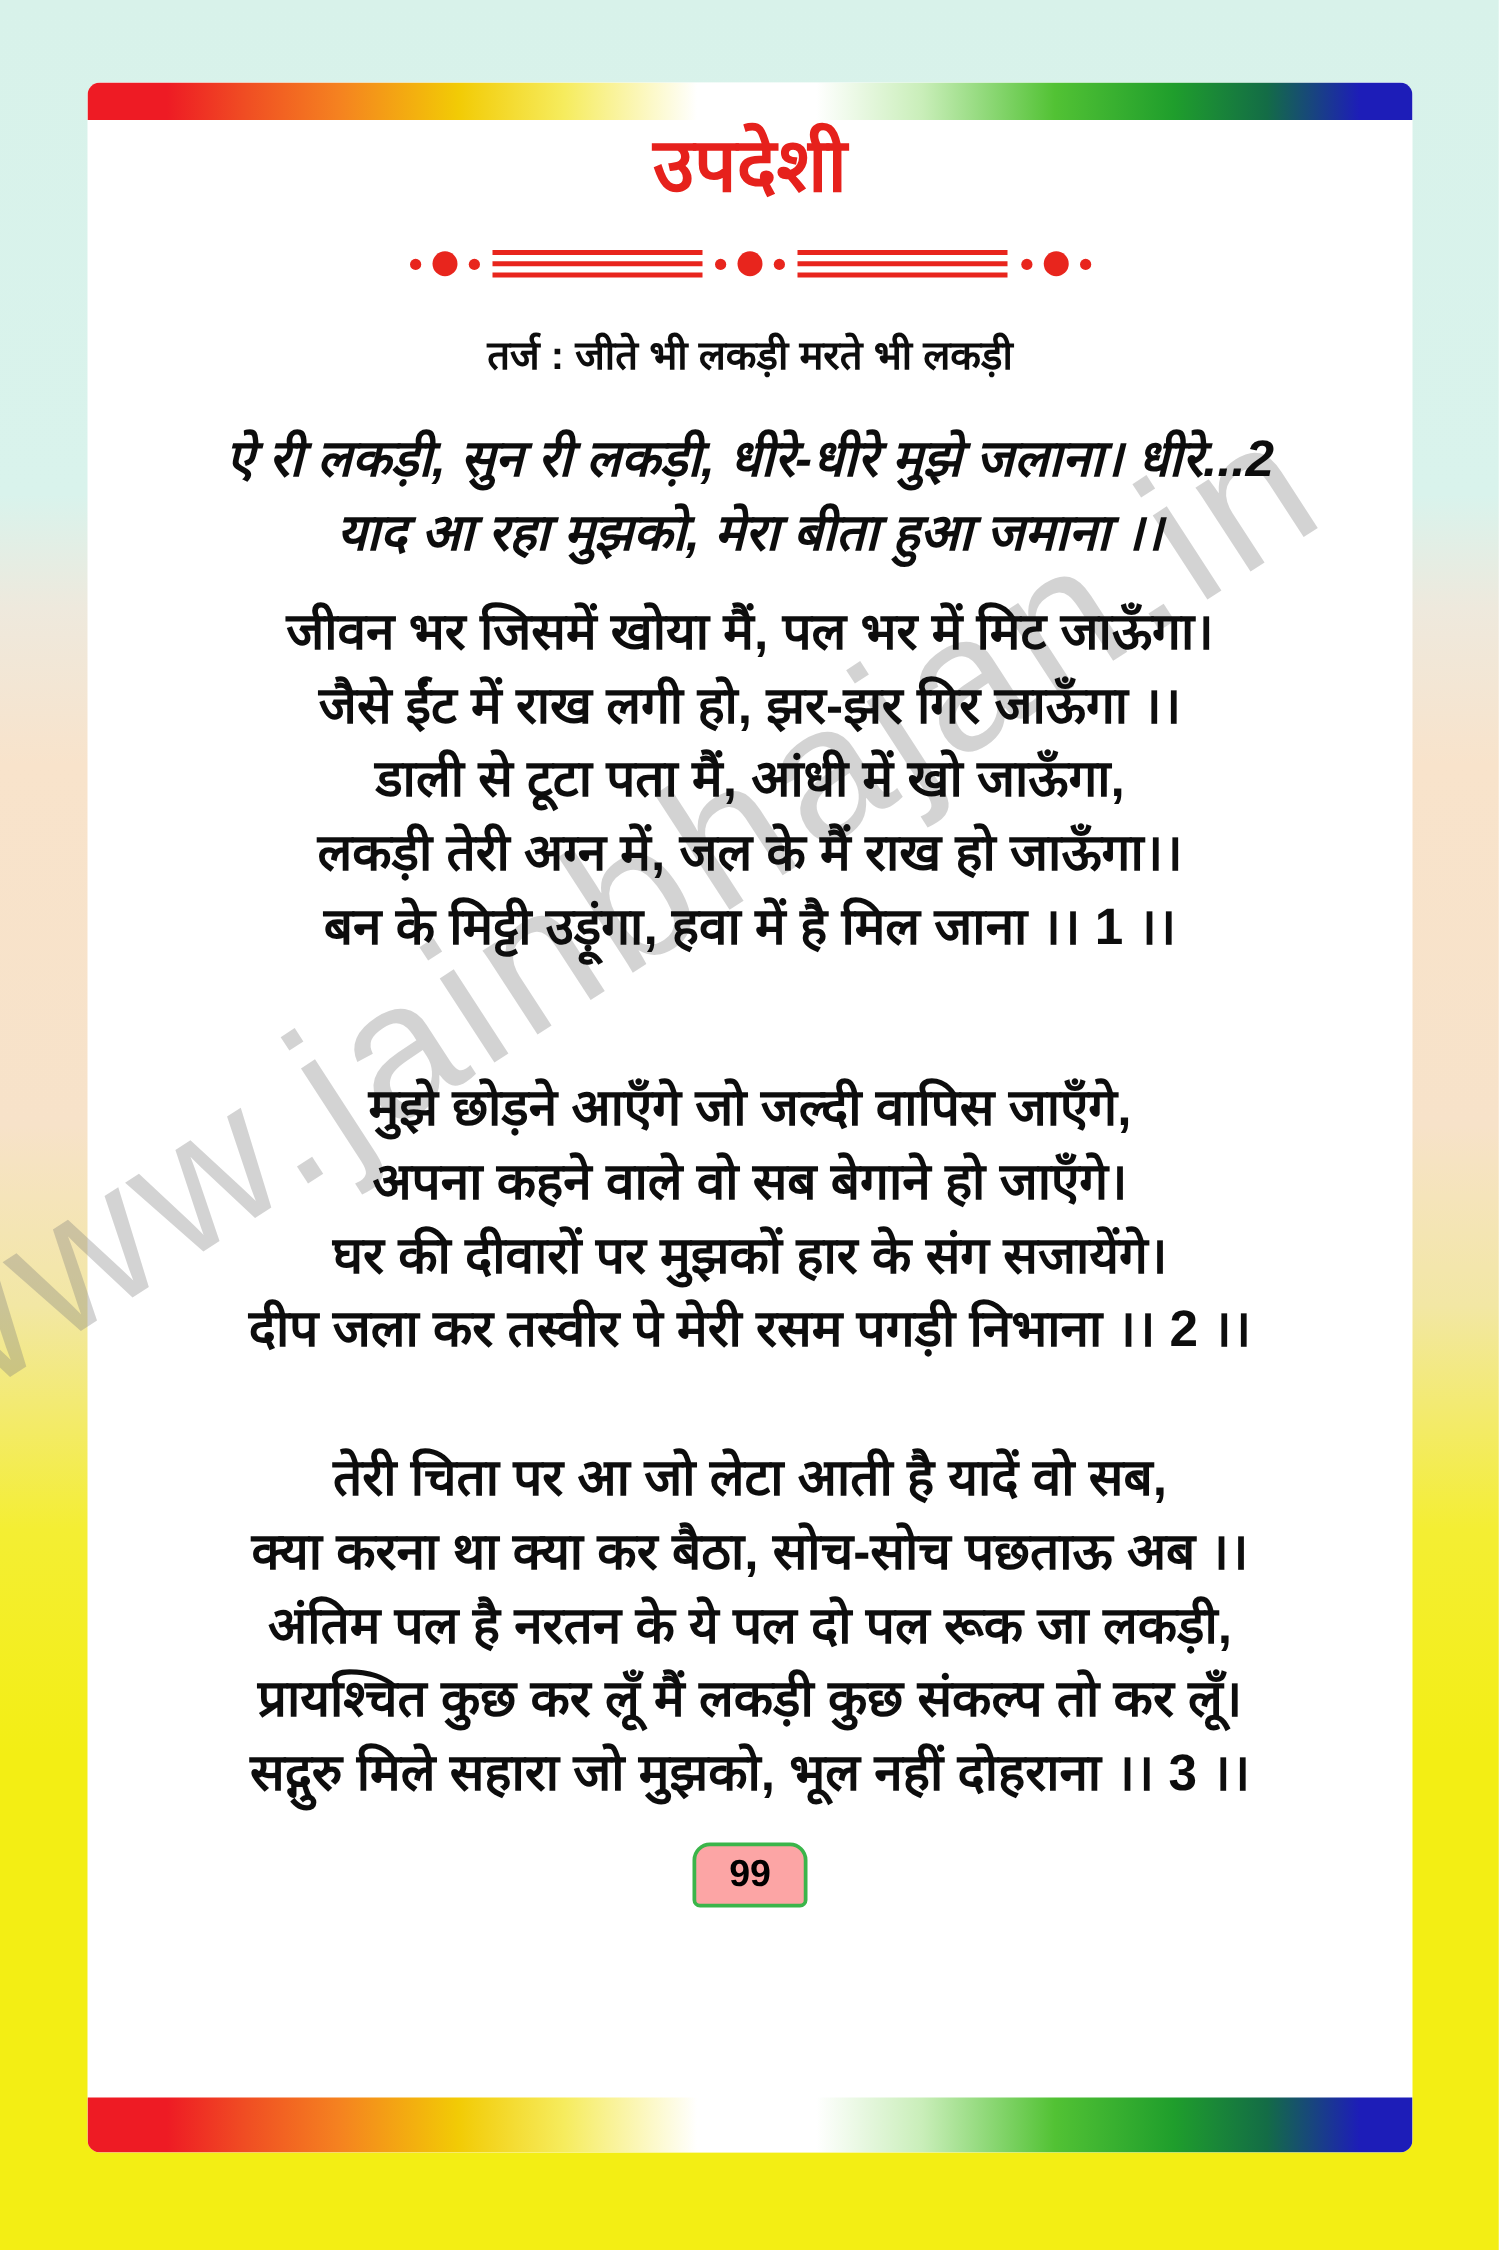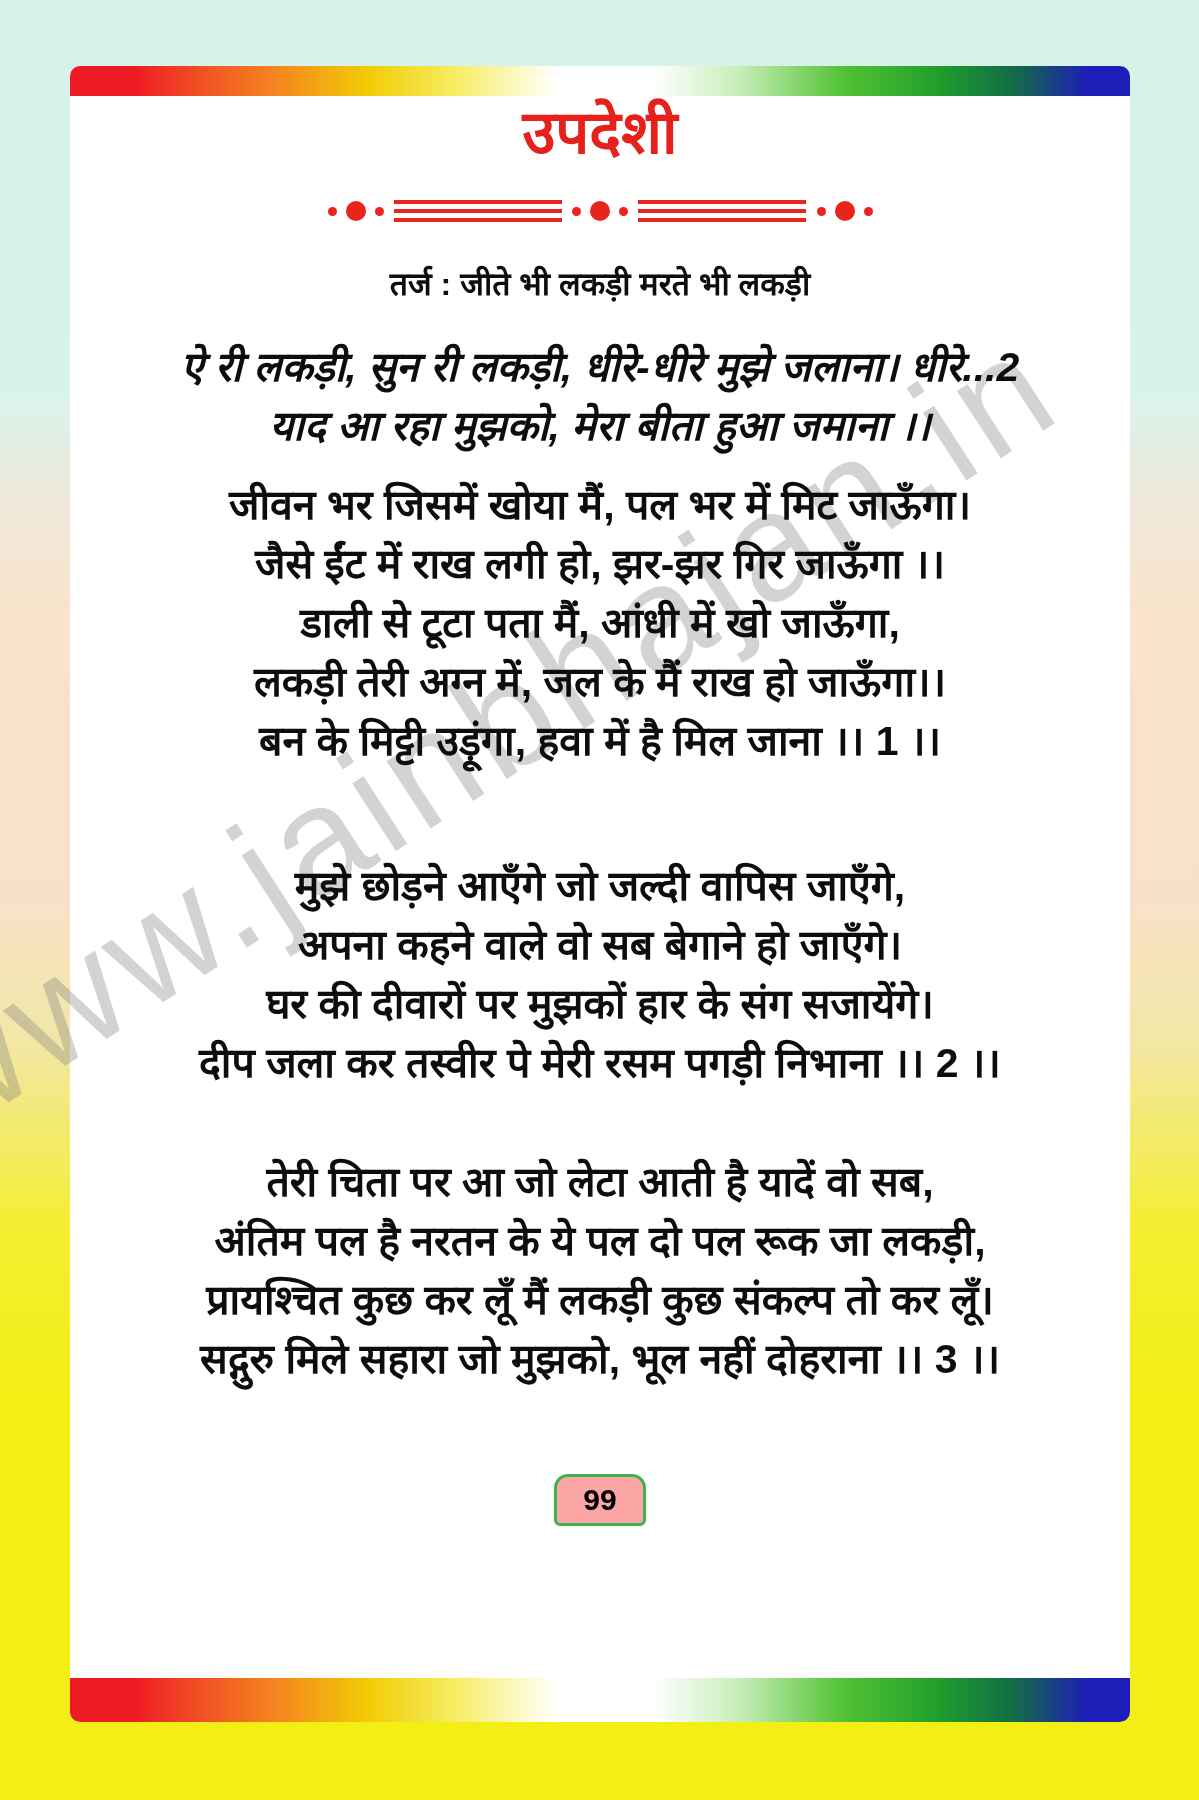--- a/index.html
+++ b/index.html
@@ -122,20 +122,21 @@
 
   <div class="stanza s3">
     <div class="line">मुझे छोड़ने आएँगे जो जल्दी वापिस जाएँगे,</div>
     <div class="line">अपना कहने वाले वो सब बेगाने हो जाएँगे।</div>
     <div class="line">घर की दीवारों पर मुझकों हार के संग सजायेंगे।</div>
     <div class="line">दीप जला कर तस्वीर पे मेरी रसम पगड़ी निभाना ।। 2 ।।</div>
   </div>
 
   <div class="stanza s4">
     <div class="line">तेरी चिता पर आ जो लेटा आती है यादें वो सब,</div>
+    <div class="line">क्या करना था क्या कर बैठा, सोच-सोच पछताऊ अब ।।</div>
     <div class="line">अंतिम पल है नरतन के ये पल दो पल रूक जा लकड़ी,</div>
     <div class="line">प्रायश्चित कुछ कर लूँ मैं लकड़ी कुछ संकल्प तो कर लूँ।</div>
     <div class="line">सद्गुरु मिले सहारा जो मुझको, भूल नहीं दोहराना ।। 3 ।।</div>
   </div>
 
 
   <div class="page-tab">
     <span>99</span>
   </div>
 

